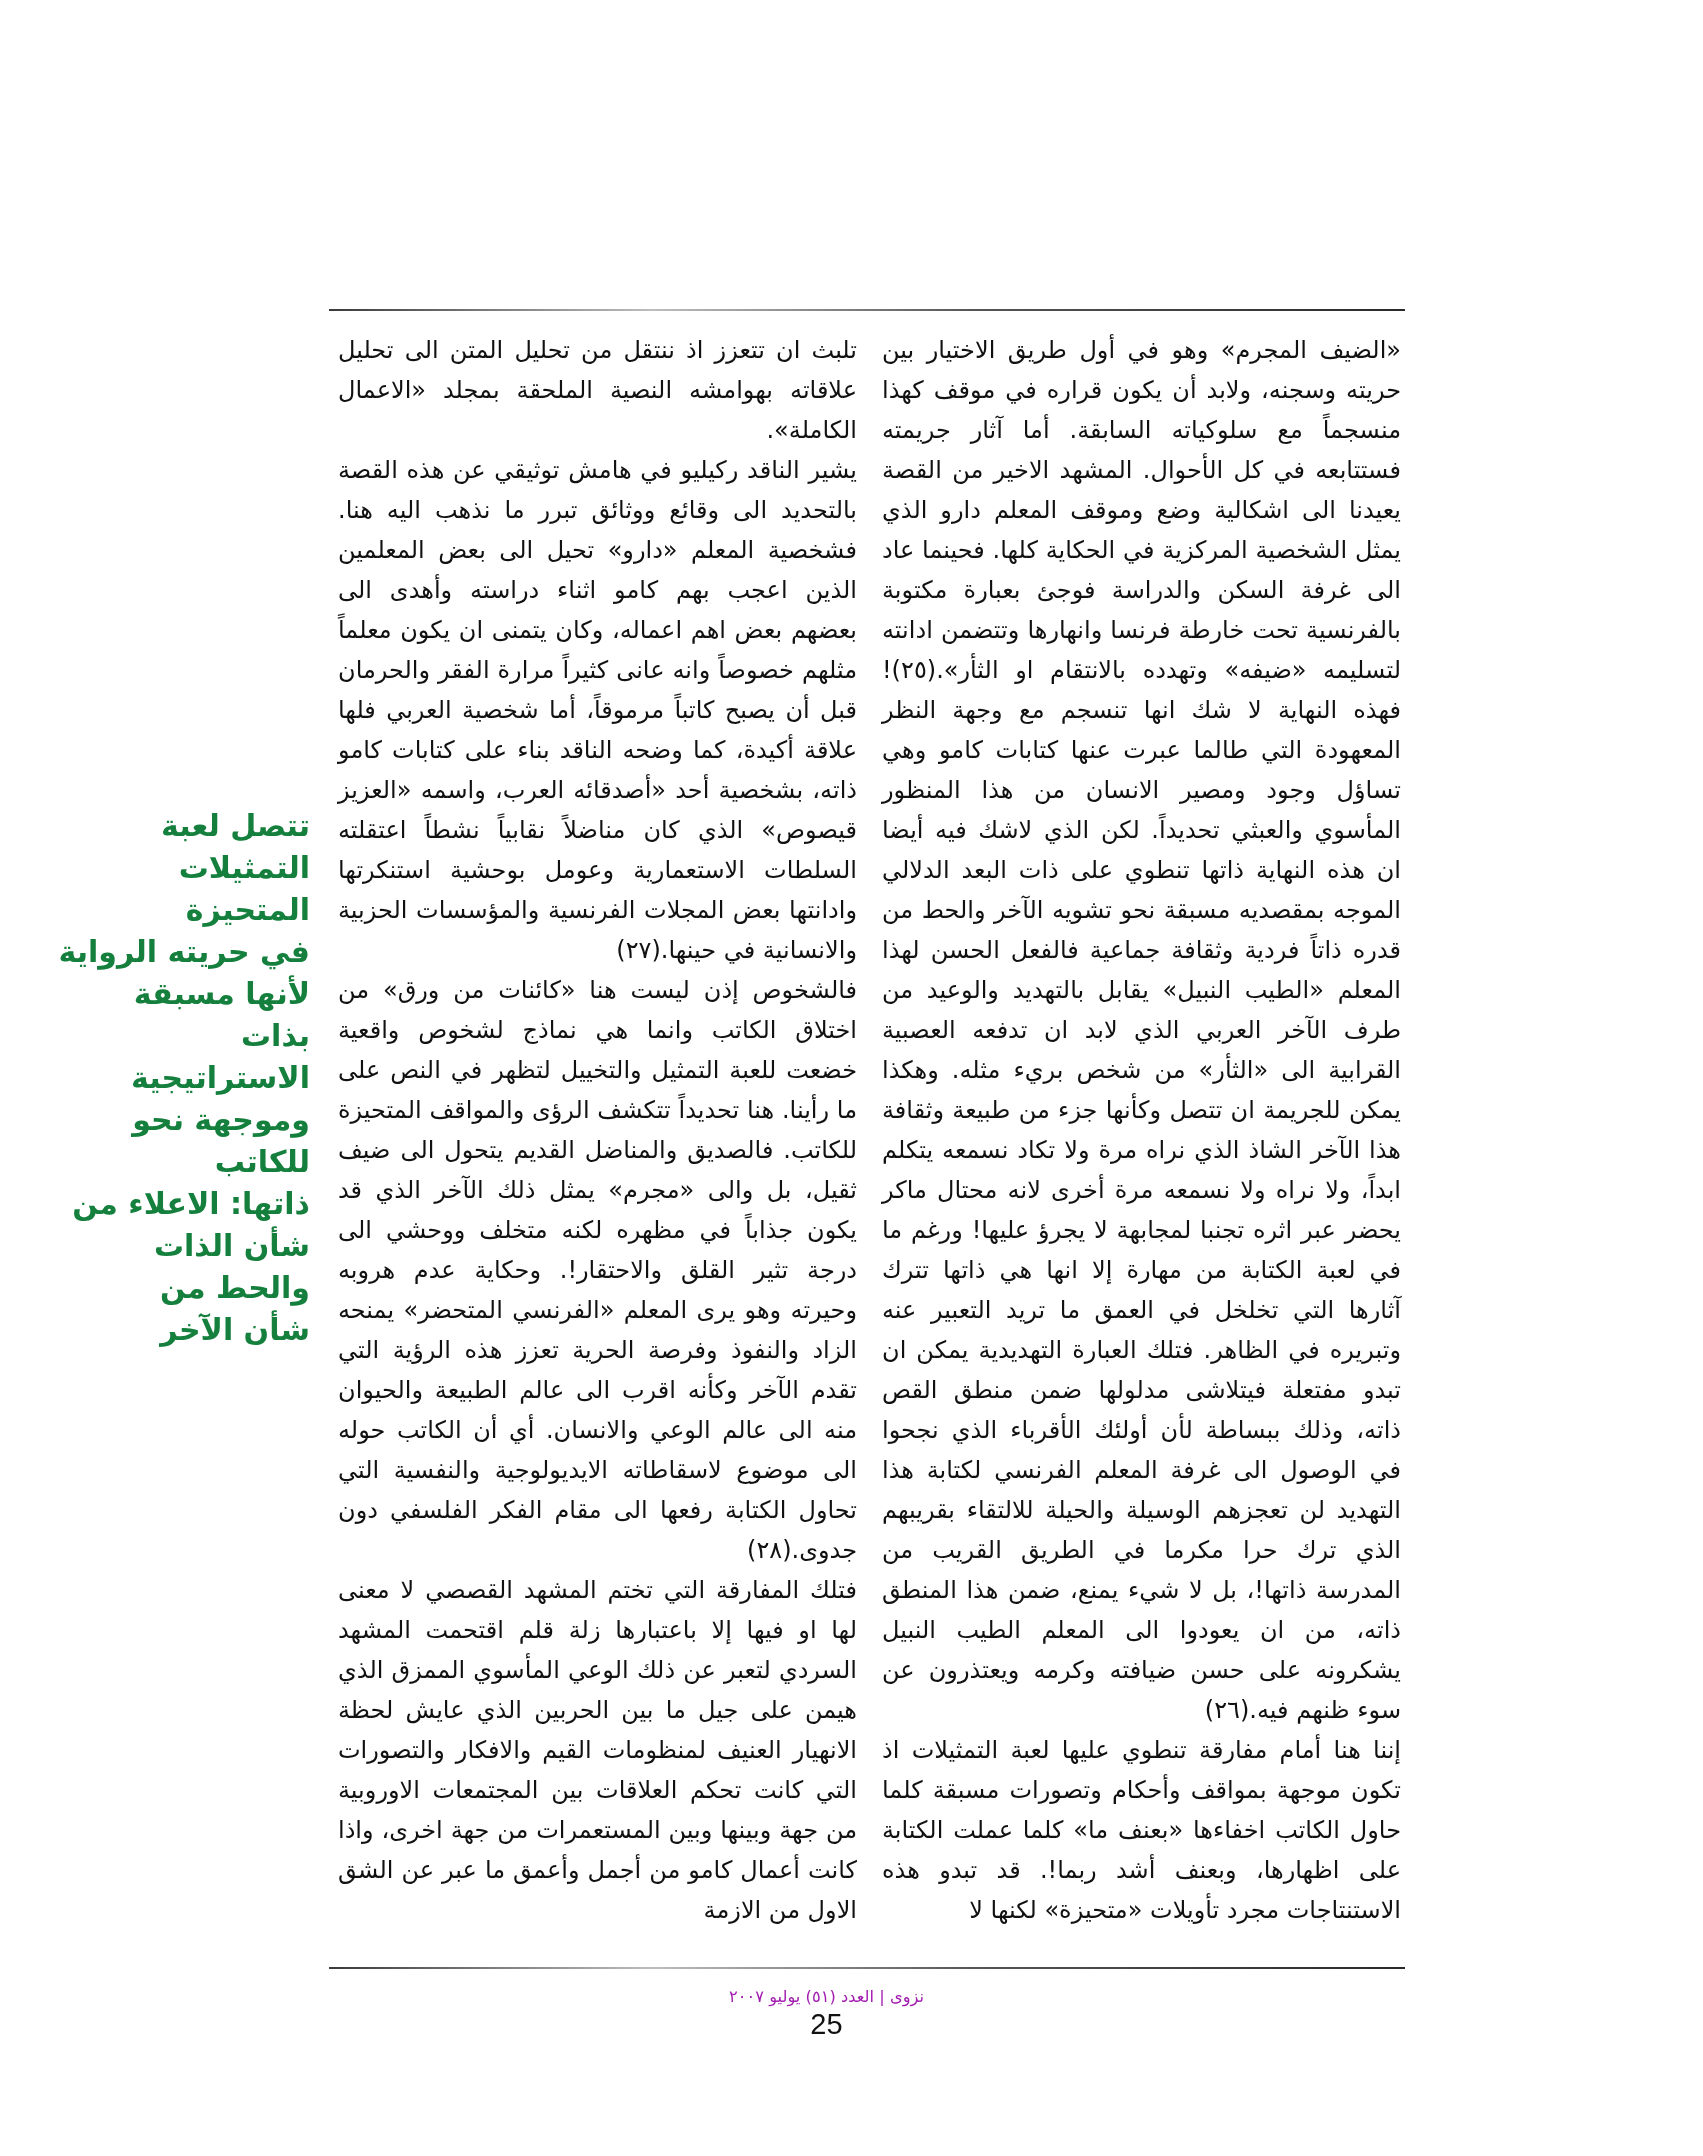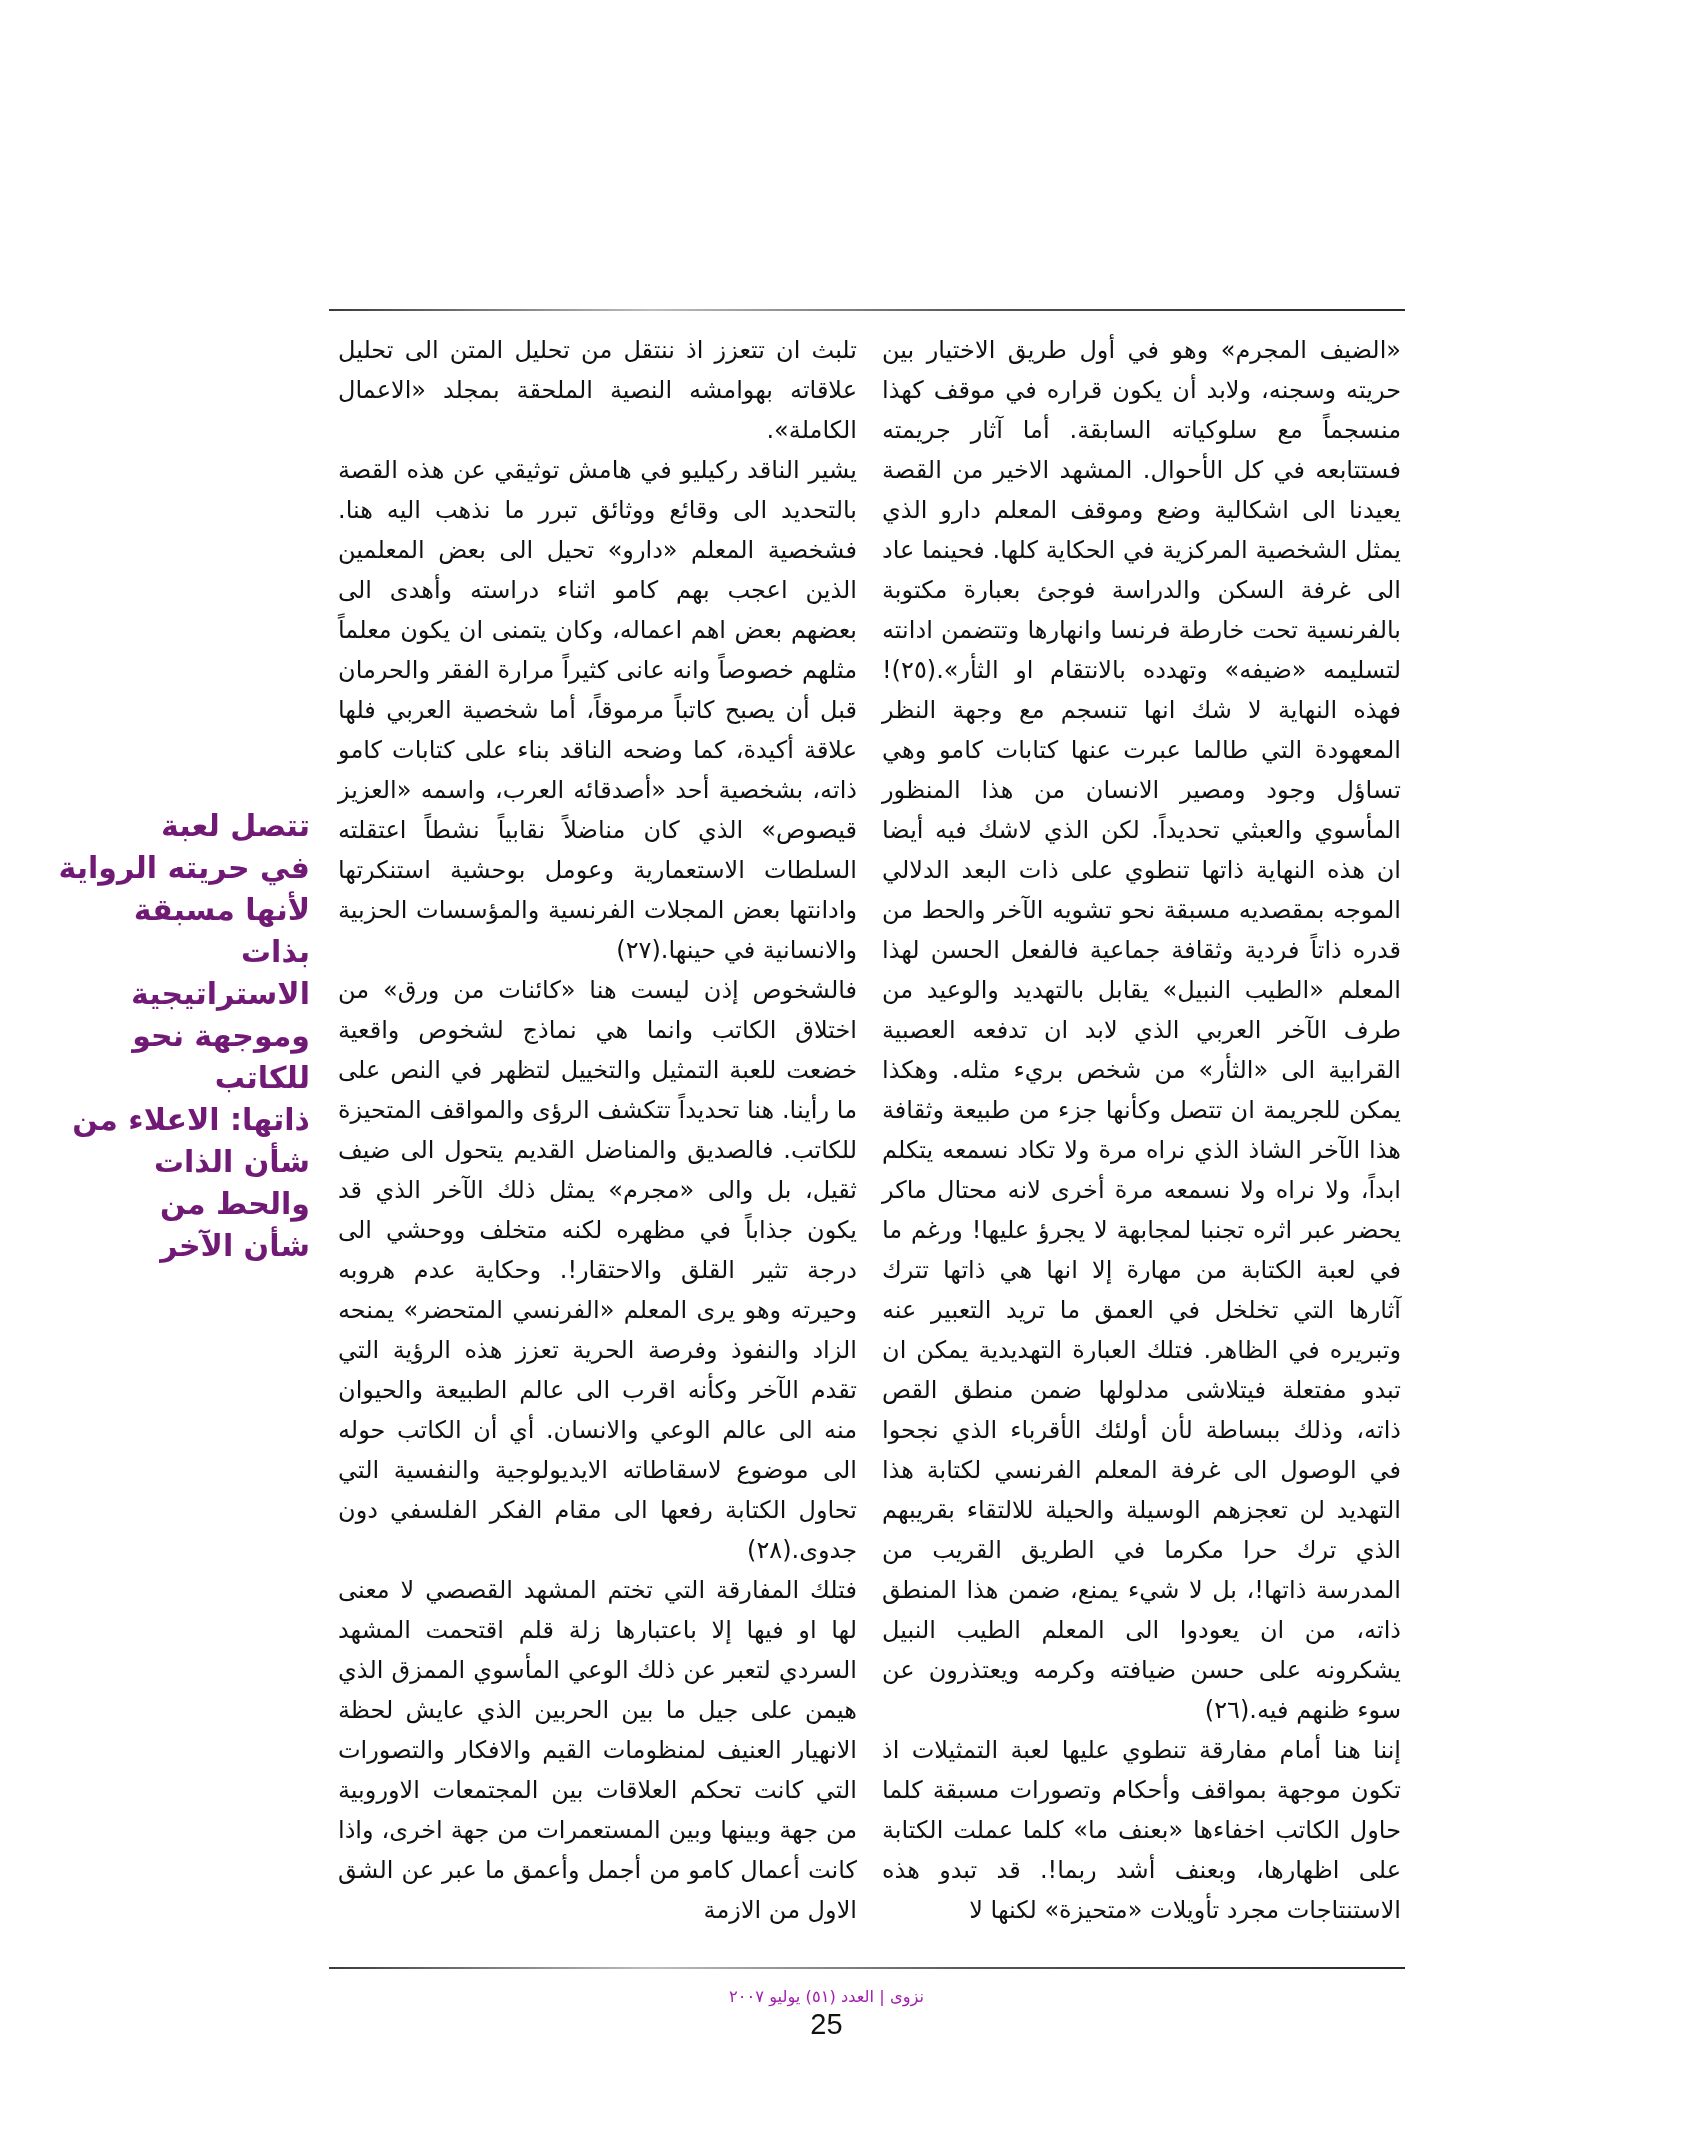--- a/index.html
+++ b/index.html
@@ -51,21 +51,21 @@
       position: absolute;
       top: 805px;
       left: 58px;
       width: 252px;
       direction: rtl;
       text-align: right;
       font-family: "DejaVu Sans", sans-serif;
       font-weight: 900;
       font-size: 30px;
       line-height: 42px;
-      color: #701a75;
+      color: #15803d;
     }
 
     .footer {
       position: absolute;
       top: 1985px;
       left: 596px;
       width: 461px;
       text-align: center;
       direction: rtl;
     }
@@ -97,20 +97,21 @@
 
   <div class="column middle">
     <p>تلبث ان تتعزز اذ ننتقل من تحليل المتن الى تحليل علاقاته بهوامشه النصية الملحقة بمجلد «الاعمال الكاملة».</p>
     <p>يشير الناقد ركيليو في هامش توثيقي عن هذه القصة بالتحديد الى وقائع ووثائق تبرر ما نذهب اليه هنا. فشخصية المعلم «دارو» تحيل الى بعض المعلمين الذين اعجب بهم كامو اثناء دراسته وأهدى الى بعضهم بعض اهم اعماله، وكان يتمنى ان يكون معلماً مثلهم خصوصاً وانه عانى كثيراً مرارة الفقر والحرمان قبل أن يصبح كاتباً مرموقاً، أما شخصية العربي فلها علاقة أكيدة، كما وضحه الناقد بناء على كتابات كامو ذاته، بشخصية أحد «أصدقائه العرب، واسمه «العزيز قيصوص» الذي كان مناضلاً نقابياً نشطاً اعتقلته السلطات الاستعمارية وعومل بوحشية استنكرتها وادانتها بعض المجلات الفرنسية والمؤسسات الحزبية والانسانية في حينها.(٢٧)</p>
     <p>فالشخوص إذن ليست هنا «كائنات من ورق» من اختلاق الكاتب وانما هي نماذج لشخوص واقعية خضعت للعبة التمثيل والتخييل لتظهر في النص على ما رأينا. هنا تحديداً تتكشف الرؤى والمواقف المتحيزة للكاتب. فالصديق والمناضل القديم يتحول الى ضيف ثقيل، بل والى «مجرم» يمثل ذلك الآخر الذي قد يكون جذاباً في مظهره لكنه متخلف ووحشي الى درجة تثير القلق والاحتقار!. وحكاية عدم هروبه وحيرته وهو يرى المعلم «الفرنسي المتحضر» يمنحه الزاد والنفوذ وفرصة الحرية تعزز هذه الرؤية التي تقدم الآخر وكأنه اقرب الى عالم الطبيعة والحيوان منه الى عالم الوعي والانسان. أي أن الكاتب حوله الى موضوع لاسقاطاته الايديولوجية والنفسية التي تحاول الكتابة رفعها الى مقام الفكر الفلسفي دون جدوى.(٢٨)</p>
     <p>فتلك المفارقة التي تختم المشهد القصصي لا معنى لها او فيها إلا باعتبارها زلة قلم اقتحمت المشهد السردي لتعبر عن ذلك الوعي المأسوي الممزق الذي هيمن على جيل ما بين الحربين الذي عايش لحظة الانهيار العنيف لمنظومات القيم والافكار والتصورات التي كانت تحكم العلاقات بين المجتمعات الاوروبية من جهة وبينها وبين المستعمرات من جهة اخرى، واذا كانت أعمال كامو من أجمل وأعمق ما عبر عن الشق الاول من الازمة</p>
   </div>
 
   <div class="pullquote">
     <div>تتصل لعبة</div>
+    <div>التمثيلات المتحيزة</div>
     <div>في حريته الرواية</div>
     <div>لأنها مسبقة بذات</div>
     <div>الاستراتيجية</div>
     <div>وموجهة نحو للكاتب</div>
     <div>ذاتها: الاعلاء من</div>
     <div>شأن الذات والحط من</div>
     <div>شأن الآخر</div>
   </div>
 
   <div class="rule bottom"></div>

